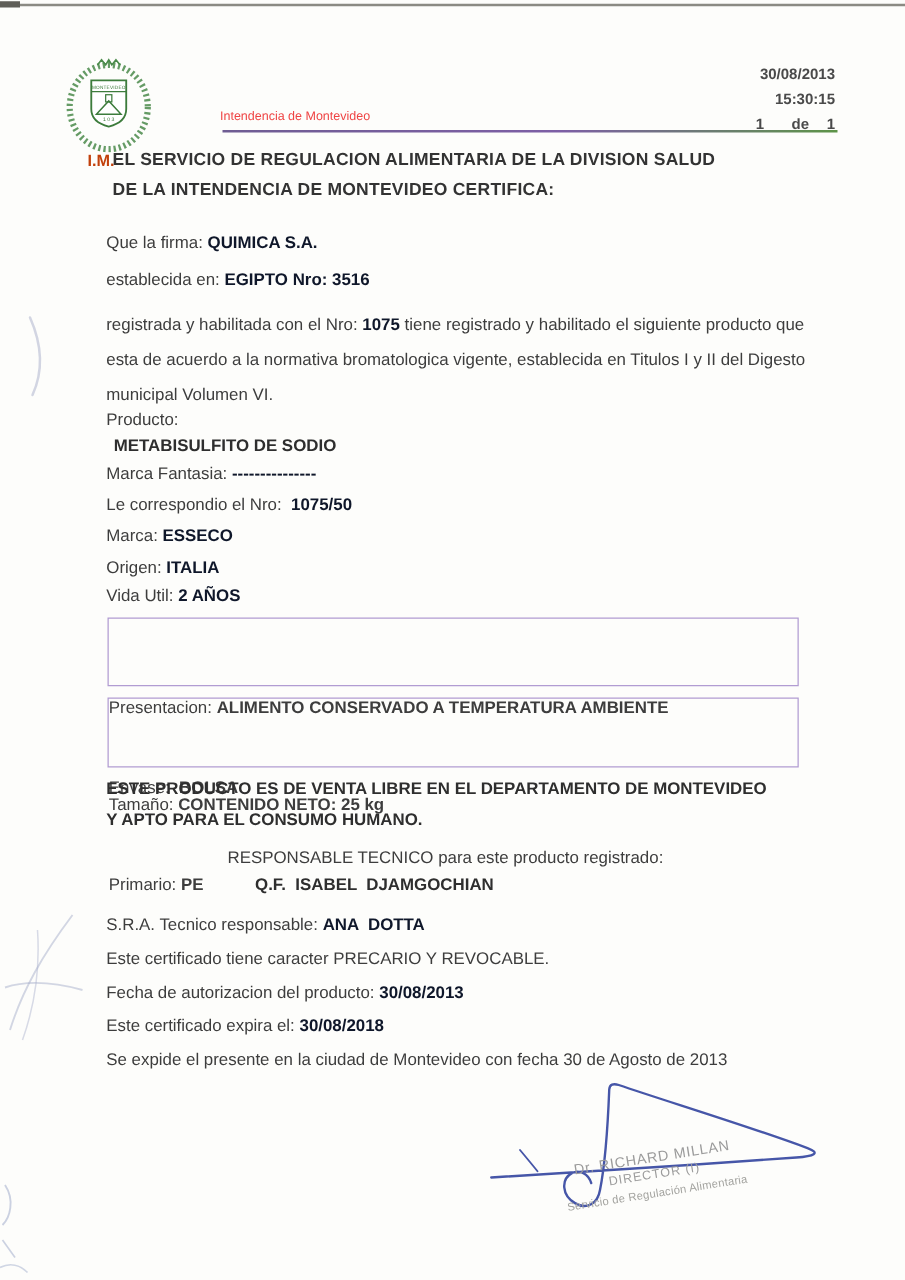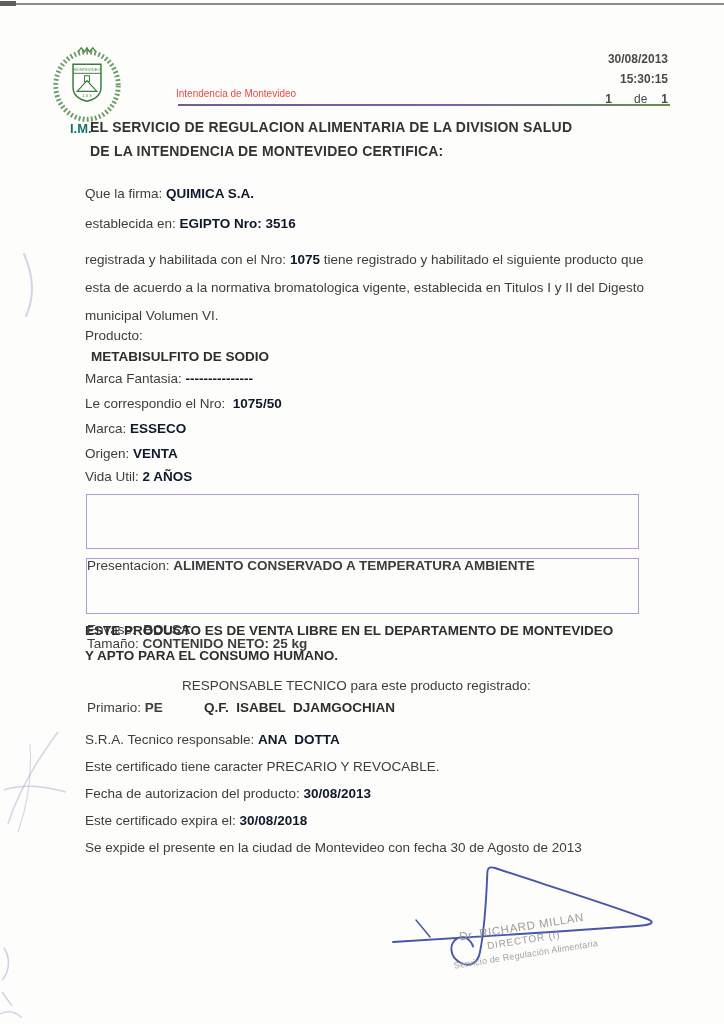--- a/index.html
+++ b/index.html
@@ -15,22 +15,22 @@
   
   .scan-top-line { top:3px; left:0; width:724px; height:2px; background:#8b8a83; }
   .scan-top-cap { top:1px; left:0; width:16px; height:5px; background:#5f5e58; }
   
   .org-name { left:129px; top:88px; font-size:10px; color:#ef4444; white-space:pre;margin-left:47px; }
   .header-line { left:178px; top:104px; width:492px; height:2.4px;
     background:linear-gradient(90deg,#6f5d93 0%,#7d5fa5 55%,#5d9448 100%); }
   .header-right { right:56px; top:49px; text-align:right; font-size:12px;
     font-weight:700; color:#4a4a4a; line-height:20px; }
   .pages span { display:inline-block; }
-  .pages .sep { margin:0 14px 0 22px; font-weight:400; }
-  .im-label { left:70px; top:121px; font-size:13px; font-weight:700; color:#0f766e;text-align:right; }
+  .pages .sep { margin:0 14px 0 22px; font-weight:700; }
+  .im-label { left:70px; top:121px; font-size:13px; font-weight:700; color:#c2410c;text-align:right; }
   
   .title { left:90px; width:580px; text-align:left; font-weight:700;
     font-size:14px; color:#333; letter-spacing:.2px; white-space:pre; }
   .title1 { top:119px; }
   .title2 { top:143px; }
   
   .line { left:85px; font-size:13.5px; color:#3d3d3d; white-space:pre; }
   .line b, .para b { font-weight:700; color:#0f172a; }
   .para { left:85px; width:566px; font-size:13.5px; color:#3d3d3d; line-height:28px; }
   .bold-line { font-weight:700; color:#2e2e2e; }
@@ -88,21 +88,21 @@
 
 <div class="abs line" style="top:186px"><span>Que la firma:</span> <b>QUIMICA S.A.</b></div>
 <div class="abs line" style="top:216px"><span>establecida en:</span> <b>EGIPTO Nro: 3516</b></div>
 <div class="abs para" style="top:246px"><span>registrada y habilitada con el Nro:</span> <b>1075</b> <span>tiene registrado y habilitado el siguiente producto  que esta de acuerdo a la normativa bromatologica vigente, establecida en Titulos I y II del Digesto municipal Volumen VI.</span></div>
 
 <div class="abs line" style="top:328px">Producto:</div>
 <div class="abs line bold-line" style="top:349px;left:91px">METABISULFITO DE SODIO</div>
 <div class="abs line" style="top:371px"><span>Marca Fantasia:</span> <b>---------------</b></div>
 <div class="abs line" style="top:396px"><span>Le correspondio el Nro:</span>  <b>1075/50</b></div>
 <div class="abs line" style="top:421px"><span>Marca:</span> <b>ESSECO</b></div>
-<div class="abs line" style="top:446px"><span>Origen:</span> <b>VENTA</b></div>
+<div class="abs line" style="top:446px"><span>Origen:</span> <b>ITALIA</b></div>
 <div class="abs line" style="top:469px"><span>Vida Util:</span> <b>2 AÑOS</b></div>
 
 <div class="abs boxed box1">
   <div><span>Presentacion:</span> <b>ALIMENTO CONSERVADO A TEMPERATURA AMBIENTE</b></div>
   <div><span>Tamaño:</span> <b>CONTENIDO NETO: 25 kg</b></div>
 </div>
 
 <div class="abs boxed box2">
   <div><span>Envase:</span>  <b>BOLSA</b></div>
   <div><span>Primario:</span> <b>PE</b></div>

